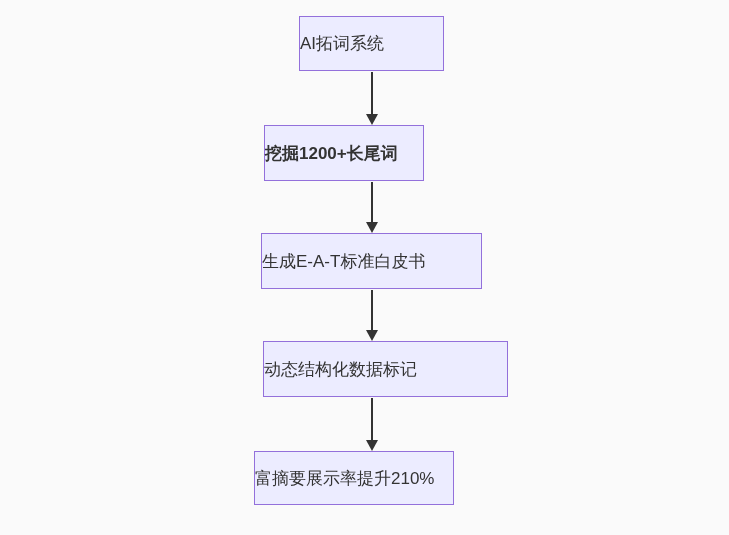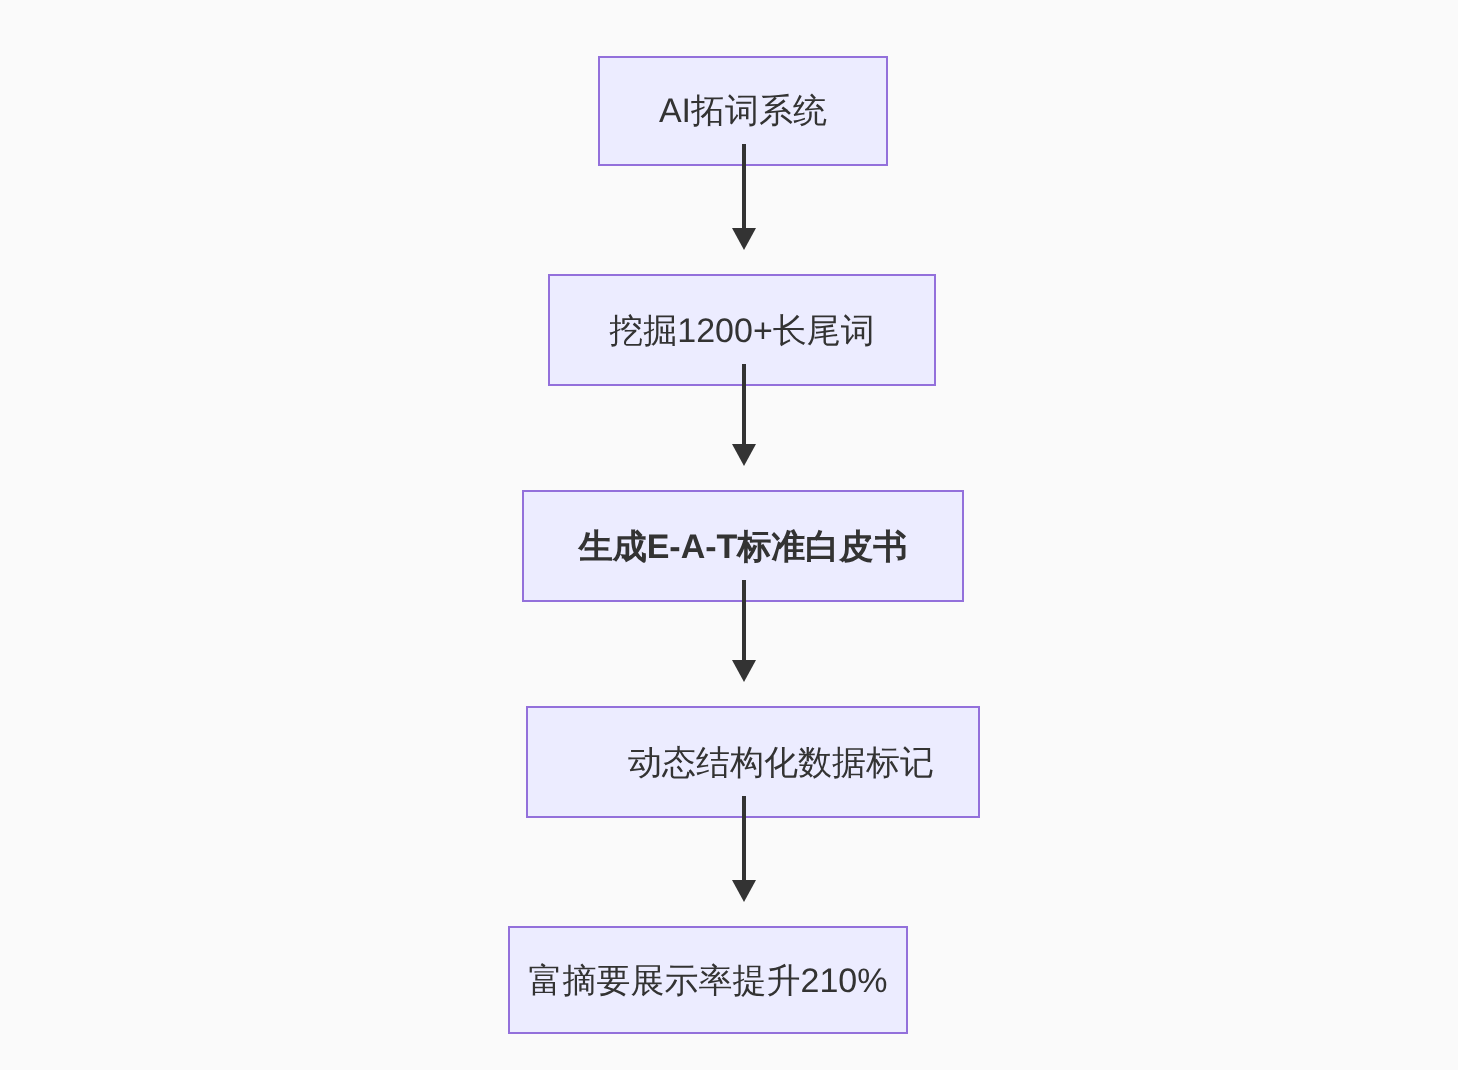--- a/index.html
+++ b/index.html
@@ -25,31 +25,30 @@
     width: 729px;
     height: 535px;
   }
   .node {
     position: absolute;
     box-sizing: border-box;
     background: var(--node-fill);
     border: 1.5px solid var(--node-border);
     display: flex;
     align-items: center;
-    justify-content: center;
+    justify-content: flex-start;
     color: var(--node-text);
     font-size: 17px;
     line-height: 1;
     white-space: nowrap;
-    margin-top: 12px;
   }
   .node-1 { left: 299px; top: 16px;  width: 145px; height: 55px; }
-  .node-2 { left: 274px; top: 125px; width: 194px; height: 56px; }
-  .node-3 { left: 261px; top: 233px; width: 221px; height: 56px; font-weight: bold; }
-  .node-4 { left: 263px; top: 341px; width: 227px; height: 56px; padding-left: 28px; }
+  .node-2 { left: 264px; top: 125px; width: 160px; height: 56px; font-weight: bold; }
+  .node-3 { left: 261px; top: 233px; width: 221px; height: 56px; }
+  .node-4 { left: 263px; top: 341px; width: 245px; height: 56px; }
   .node-5 { left: 254px; top: 451px; width: 200px; height: 54px; }
   .arrow {
     position: absolute;
     left: 365px;
     width: 13px;
   }
   .arrow-1 { top: 72px;  height: 53px; }
   .arrow-2 { top: 182px; height: 51px; }
   .arrow-3 { top: 290px; height: 51px; }
   .arrow-4 { top: 398px; height: 53px; }

